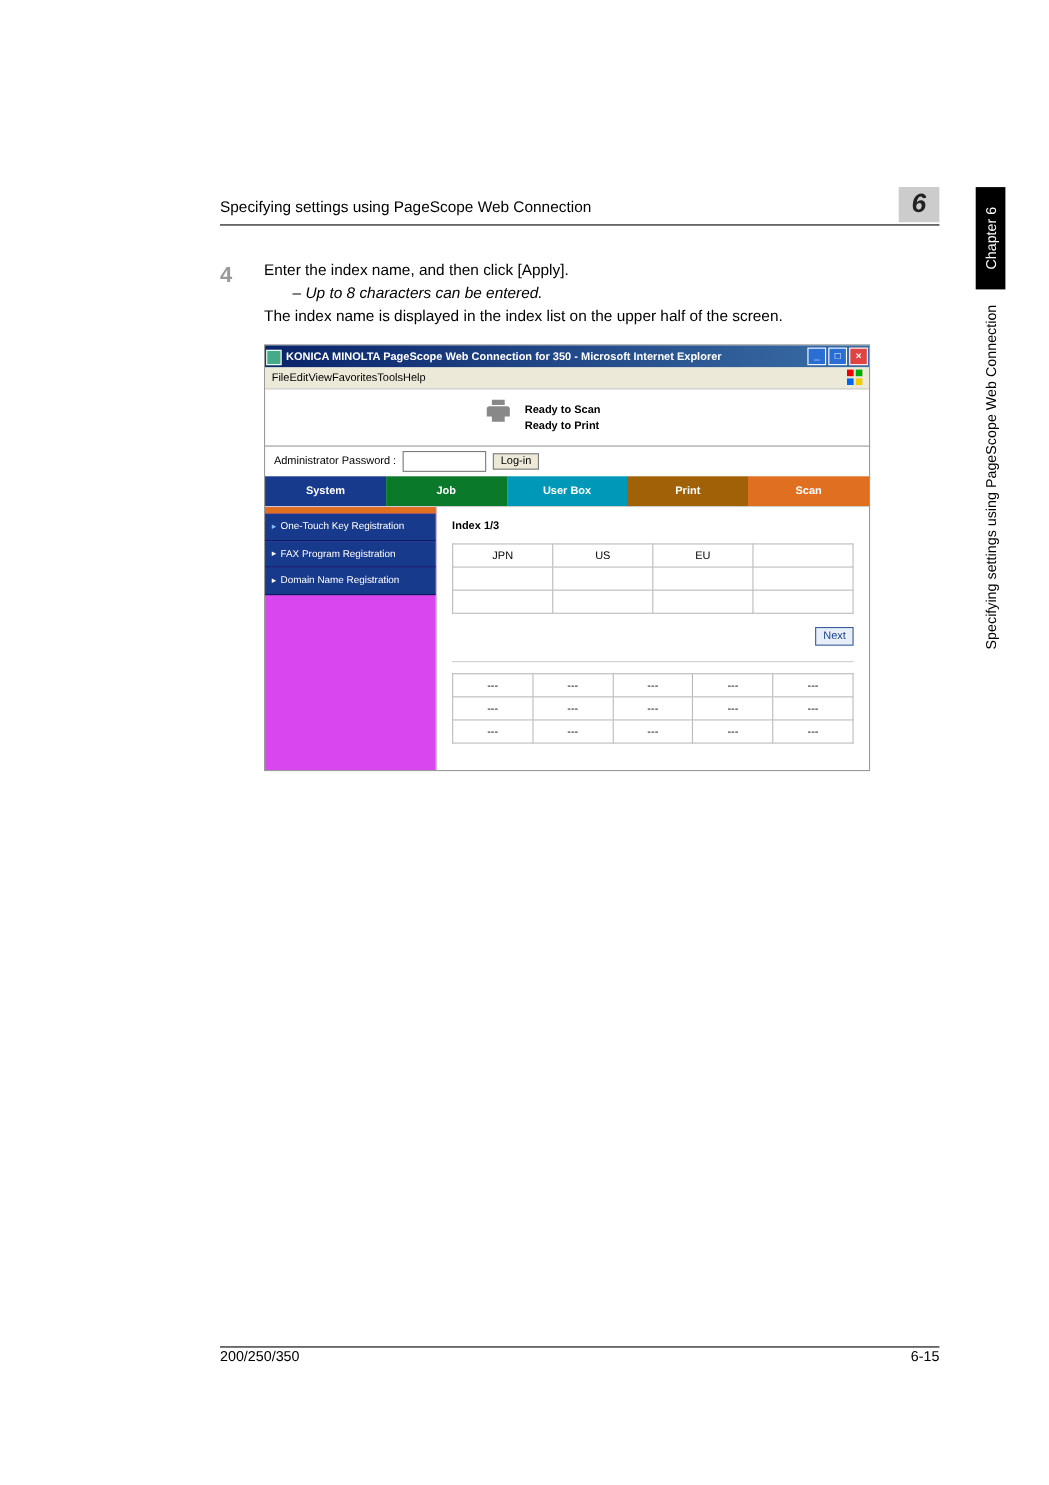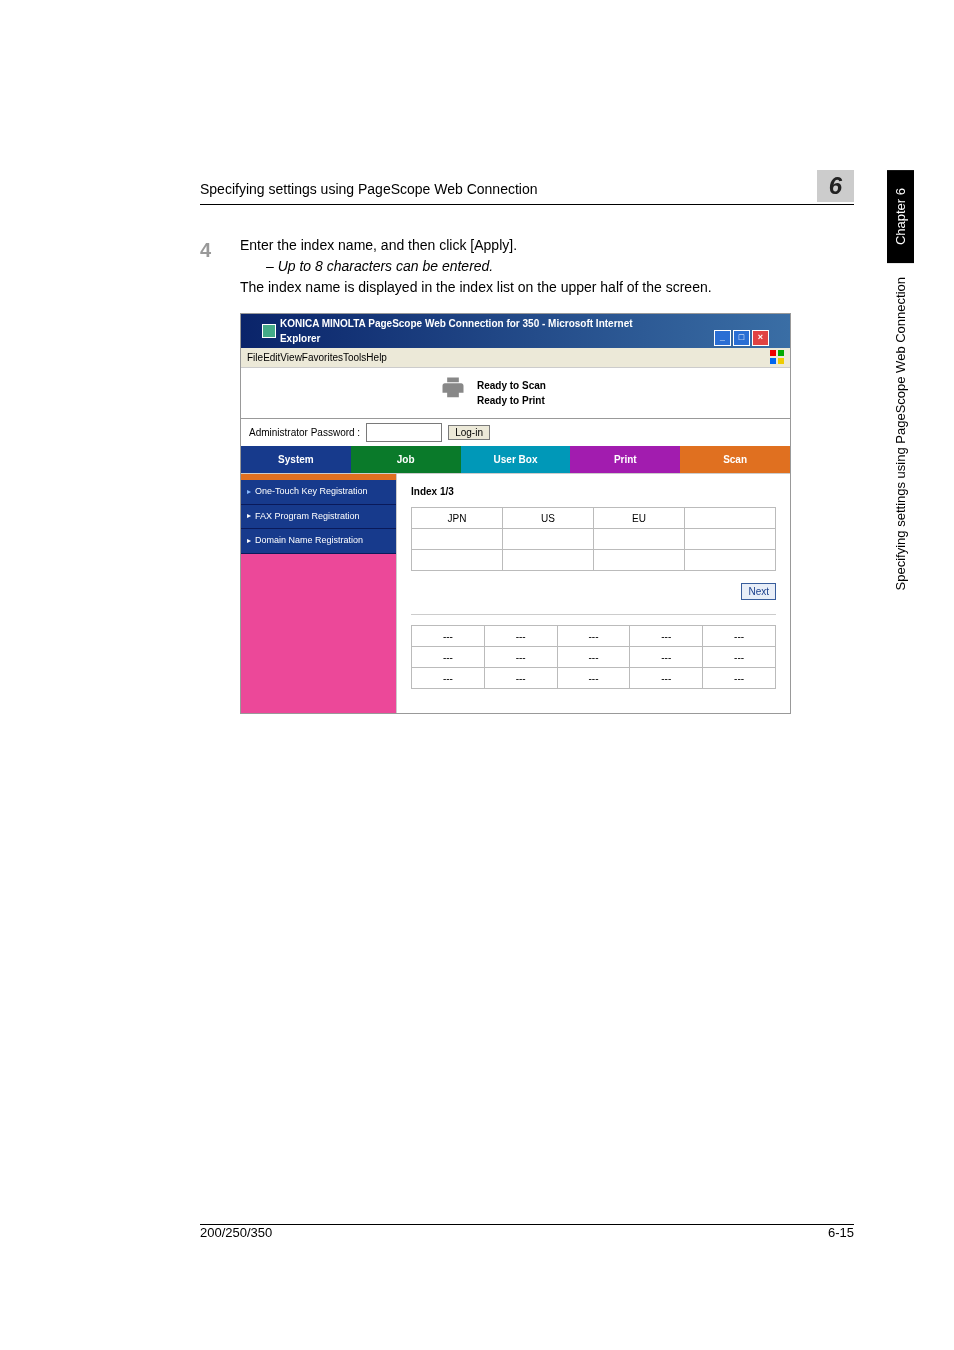--- a/index.html
+++ b/index.html
@@ -65,21 +65,21 @@
     font-size: 10px;
     background: #fff;
     margin-left: 40px;
   }
   .ie-titlebar {
     background: linear-gradient(to right, #0a246a, #3a6ea5);
     color: #fff;
     display: flex;
     justify-content: space-between;
     align-items: flex-end;
-    padding: 2px 21px;
+    padding: 2px 1px;
     font-size: 10px;
     font-weight: bold;
     gap: 41px;
   }
   .ie-title-left { display: flex; align-items: center; gap: 4px; }
   .ie-icon { width: 12px; height: 12px; background: #4a8; border: 1px solid #fff; }
   .win-controls { display: flex; gap: 2px; }
   .win-btn {
     width: 15px; height: 14px;
     background: #ece9d8;
@@ -156,29 +156,29 @@
     flex: 1;
     text-align: center;
     padding: 6px 0;
     color: #fff;
     font-size: 10px;
     font-weight: bold;
   }
   .tab.system { background: #173a8c; }
   .tab.job { background: #0a7a2a; }
   .tab.userbox { background: #0098b8; }
-  .tab.print { background: #a21caf; }
+  .tab.print { background: #a16207; }
   .tab.scan { background: #e07020; }
   .main-area {
     display: flex;
     border-top: 1px solid #ccc;
   }
   .side-nav {
     width: 155px;
-    background: #ec4899;
+    background: #d946ef;
     border-right: 1px solid #ccc;
   }
   .side-header {
     background: #e07020;
     height: 6px;
   }
   .nav-item {
     background: #173a8c;
     color: #fff;
     font-size: 9px;

